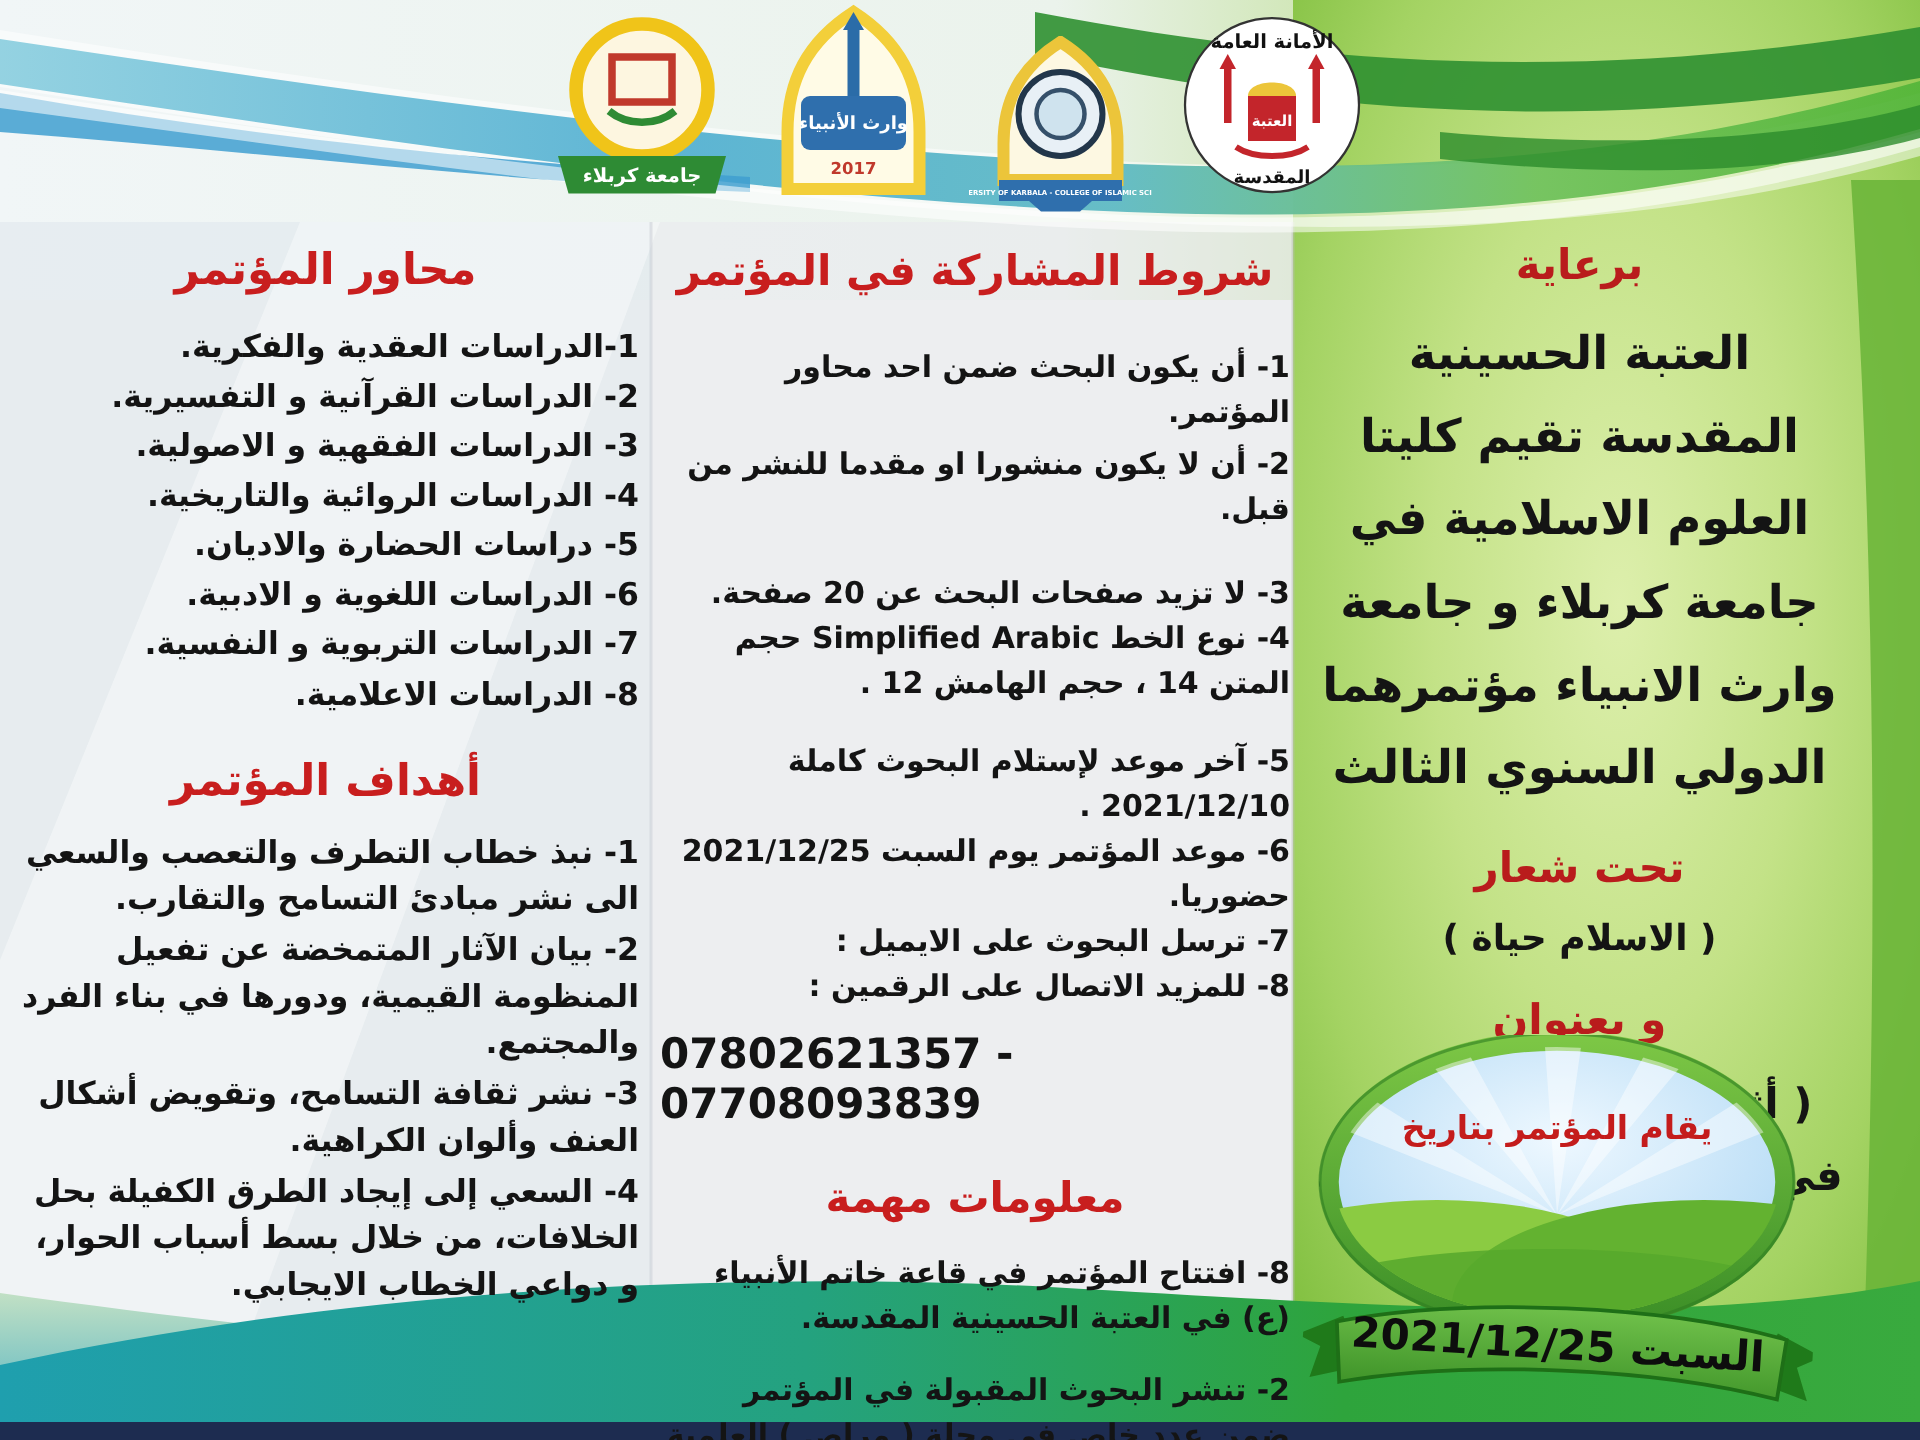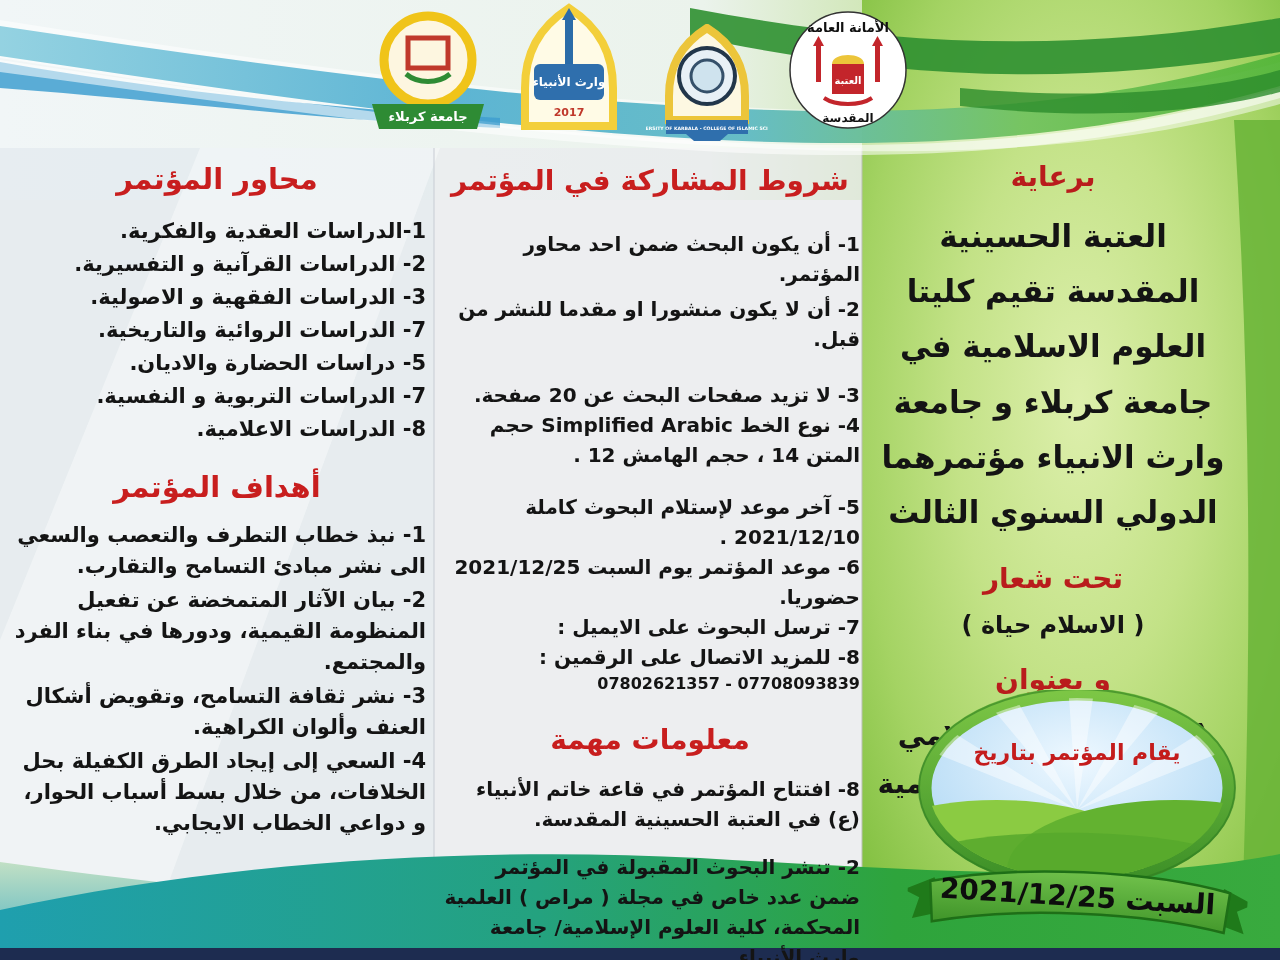--- a/index.html
+++ b/index.html
@@ -17,30 +17,30 @@
   .col-left .item{font-size:21px;line-height:1.48;margin-bottom:2px;}
   .col-left .goals-title{margin:24px 0 16px 0;}
   .col-left .goals .item{margin-bottom:3px;}
   .col-mid{left:440px;top:152px;width:420px;}
   .col-mid .rtitle{margin:12px 0 32px 0;font-size:28px;}
   .col-mid .item{font-size:20px;line-height:1.5;}
   .m0{margin-bottom:5px;} .m1{margin-bottom:26px;} .m2{margin-bottom:0;}
   .m3{margin-bottom:22px;} .m4,.m5,.m6{margin-bottom:0;}
   .email-line{text-align:center;margin:4px 0 26px 0;}
   .email-link{color:#1553c0;text-decoration:underline;font-size:21px;cursor:pointer;}
-  .phones{text-align:right;font-size:16px;margin-top:2px;}
+  .phones{text-align:left;font-size:28px;margin-top:14px;}
   .info-title{margin:30px 0 18px 0 !important;}
   .info .item{margin-bottom:18px;}
   .col-right{left:874px;top:160px;width:358px;text-align:center;}
   .col-right .rlabel{color:#b91c1c;font-size:28px;margin-bottom:16px;}
   .patronage{font-size:31px;line-height:1.78;margin-bottom:22px;}
   .slogan-label{margin-top:6px;}
   .slogan-text{font-size:24px;margin-bottom:24px;}
   .conf-title{font-size:28px;line-height:1.7;}
-  .badge{position:absolute;left:917px;top:690px;width:320px;height:264px;z-index:4;}
+  .badge{position:absolute;left:878px;top:690px;width:320px;height:264px;z-index:4;}
   .badge-caption{position:absolute;top:50px;left:0;width:100%;text-align:center;
     color:#c41c1c;font-size:22px;z-index:5;}
   .ribbon-wrap{position:absolute;top:170px;left:-10px;width:340px;height:92px;
     transform:rotate(3.5deg);z-index:5;}
   .ribbon-text{position:absolute;top:20px;left:0;width:100%;text-align:center;
     font-size:28px;color:#0d0d0d;}
   .logo{position:absolute;z-index:5;}
 </style>
 </head>
 <body>
@@ -143,22 +143,23 @@
     <path d="M38,92 C50,100 74,100 86,92" fill="none" stroke="#c3252b" stroke-width="4"></path>
     <text x="62" y="116" text-anchor="middle" font-size="12" fill="#111111" font-family="DejaVu Sans, sans-serif" font-weight="bold" style="direction:rtl">المقدسة</text>
   </svg>
 
   <div class="col col-left" dir="rtl">
     <div class="rtitle">محاور المؤتمر</div>
     <div>
       <div class="item">1-الدراسات العقدية والفكرية.</div>
       <div class="item">2- الدراسات القرآنية و التفسيرية.</div>
       <div class="item">3- الدراسات الفقهية و الاصولية.</div>
-      <div class="item">7- الدراسات الروائية والتاريخية.</div>
+      <div class="item">4- الدراسات الروائية والتاريخية.</div>
       <div class="item">5- دراسات الحضارة والاديان.</div>
+      <div class="item">6- الدراسات اللغوية و الادبية.</div>
       <div class="item">7- الدراسات التربوية و النفسية.</div>
       <div class="item">8- الدراسات الاعلامية.</div>
     </div>
     <div class="rtitle goals-title">أهداف المؤتمر</div>
     <div class="goals">
       <div class="item">1- نبذ خطاب التطرف والتعصب والسعي الى نشر مبادئ التسامح والتقارب.</div>
       <div class="item">2- بيان الآثار المتمخضة عن تفعيل المنظومة القيمية، ودورها في بناء الفرد والمجتمع.</div>
       <div class="item">3- نشر ثقافة التسامح، وتقويض أشكال العنف وألوان الكراهية.</div>
       <div class="item">4- السعي إلى إيجاد الطرق الكفيلة بحل الخلافات، من خلال بسط أسباب الحوار، و دواعي الخطاب الايجابي.</div>
     </div>

